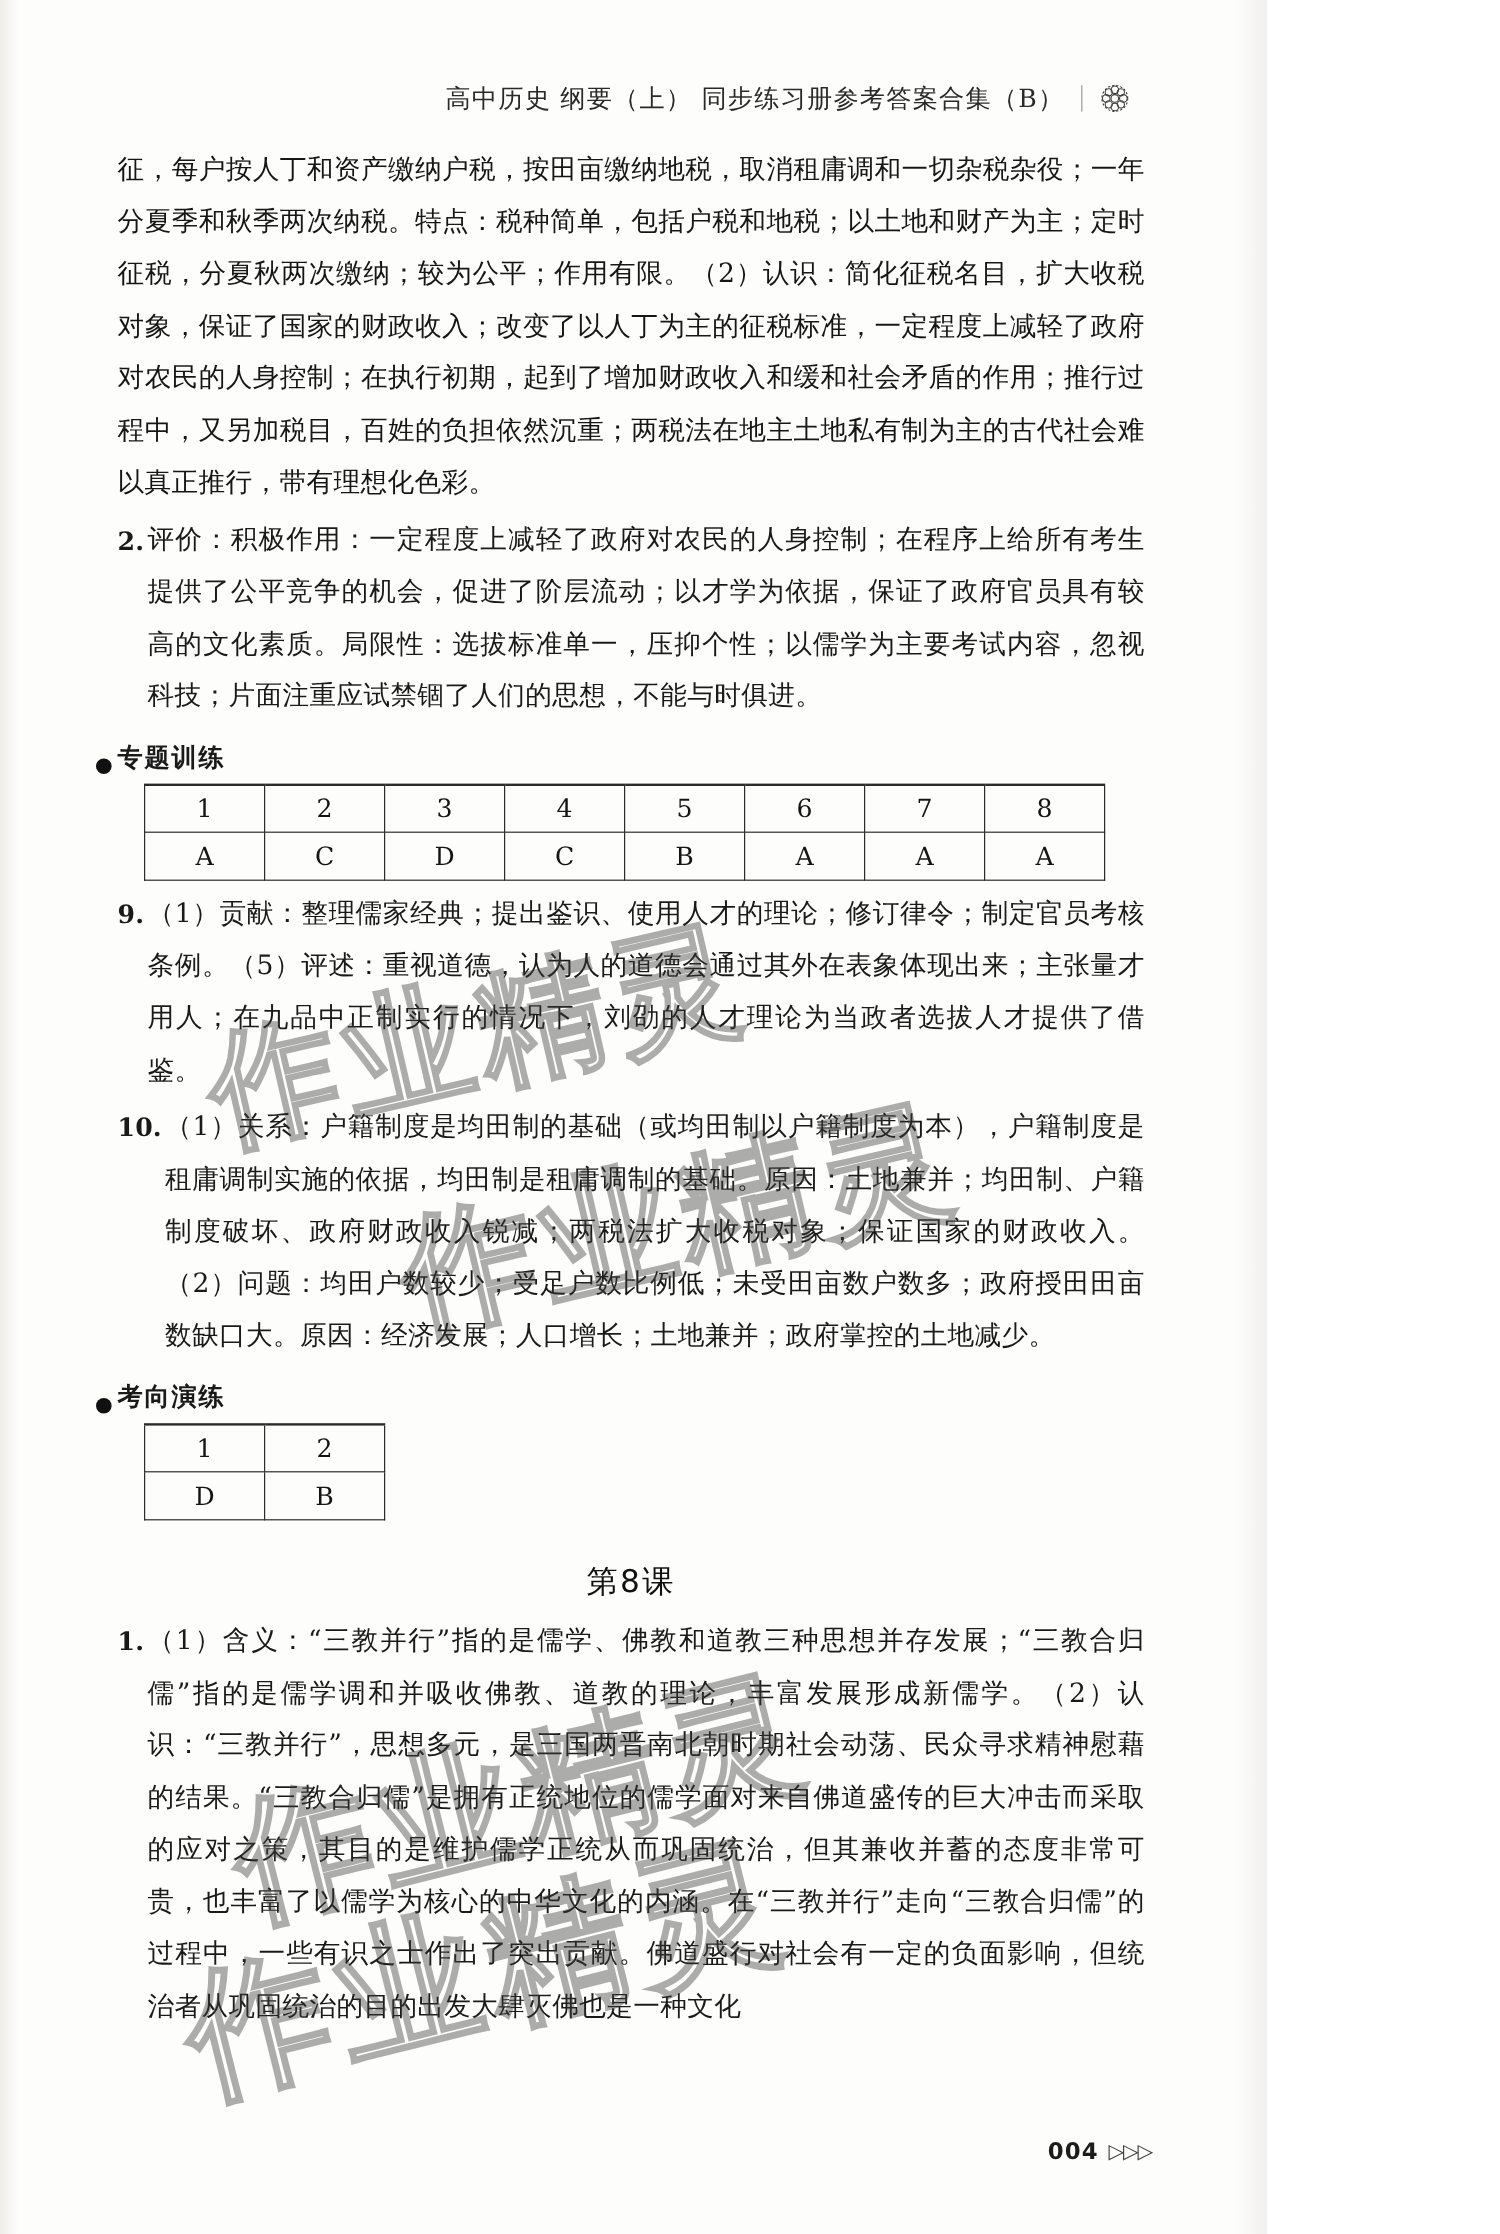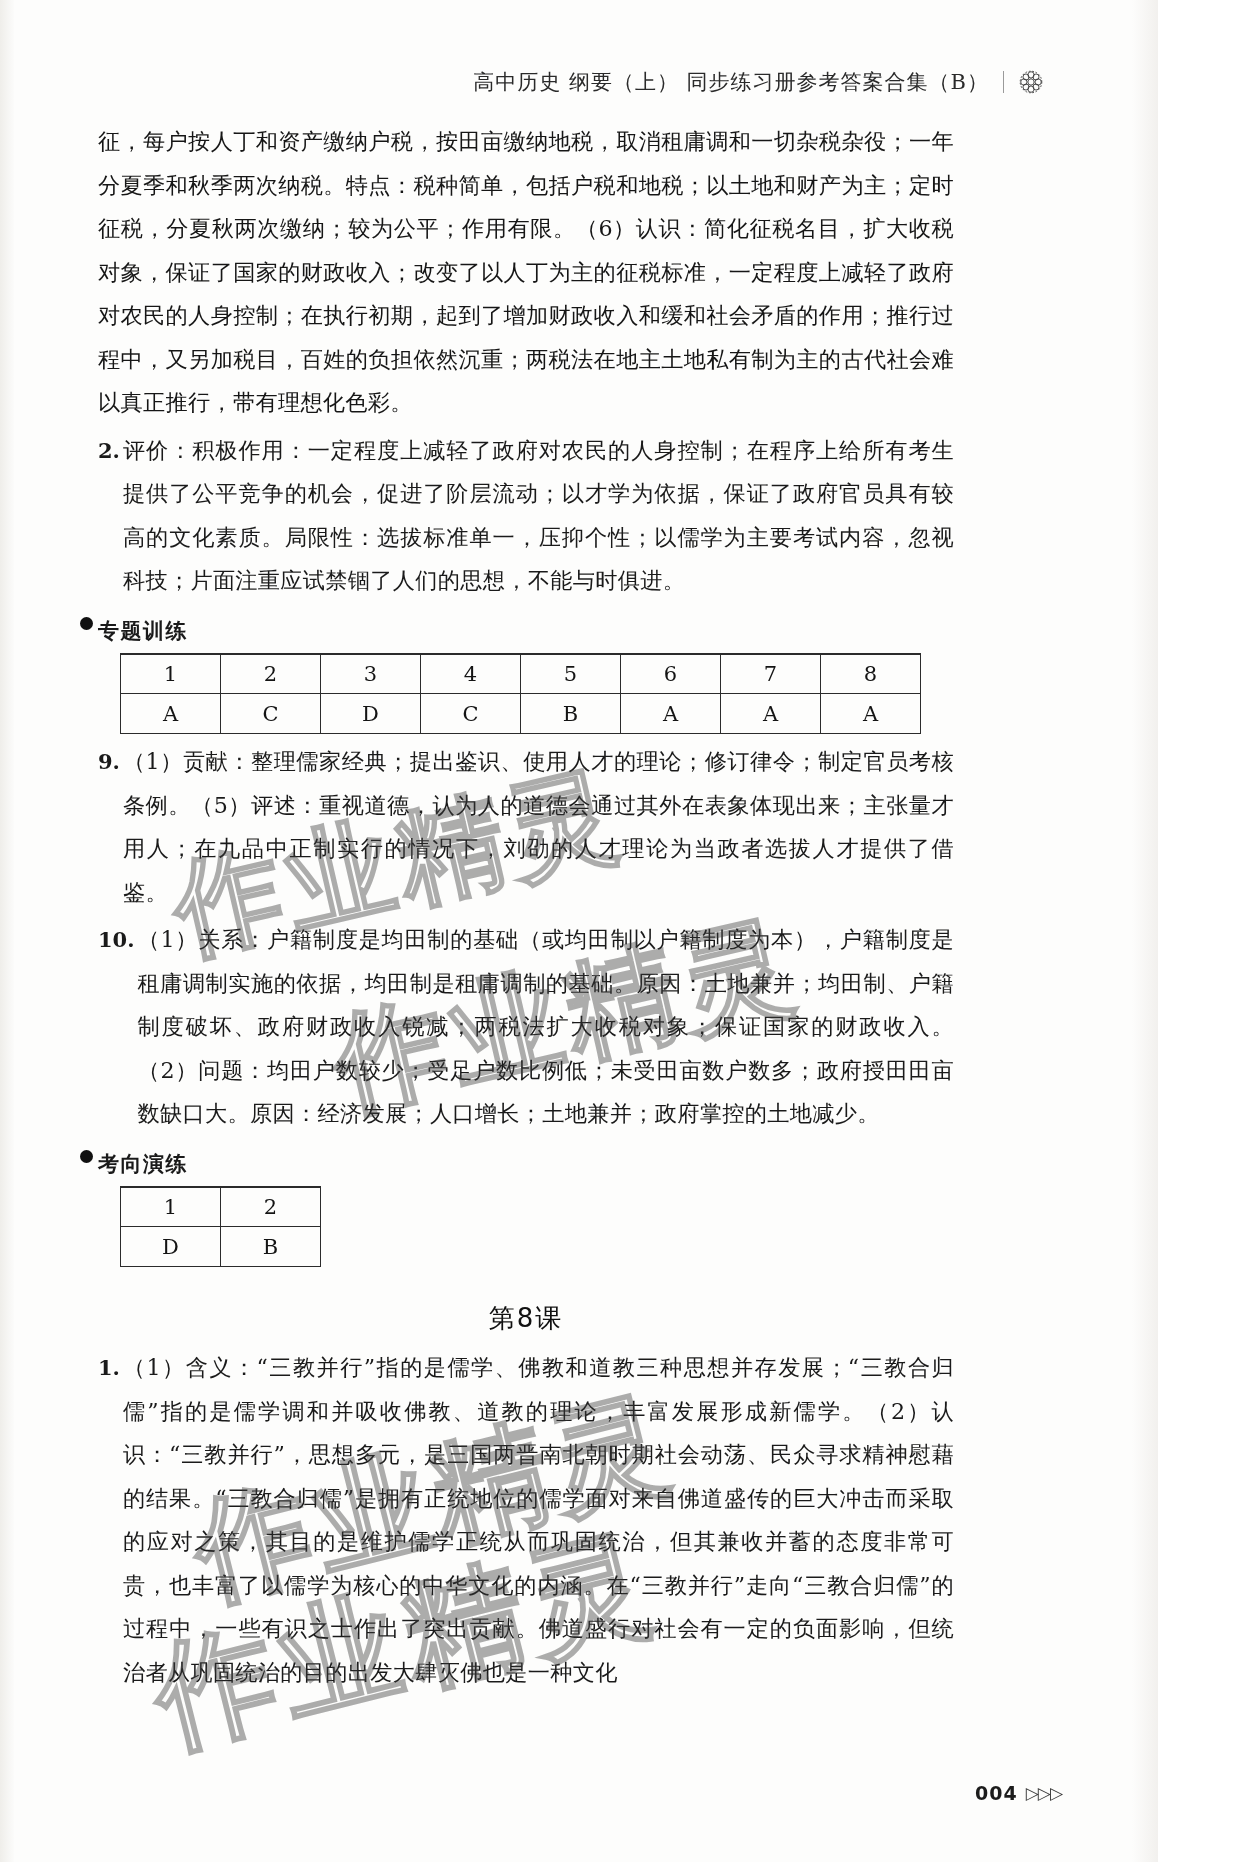--- a/index.html
+++ b/index.html
@@ -10,21 +10,21 @@
     background: #ffffff;
     font-family: "DejaVu Serif", "Liberation Serif", serif;
     color: #1a1a1a;
     position: relative;
     overflow: hidden;
   }
 
   
   .page {
     position: relative;
-    width: 1158px;
+    width: 1056px;
     height: 1862px;
     background: #fdfdfc;
     padding: 0;
   }
 
   
   .scan-edge-left {
     position: absolute; left: 0; top: 0; width: 14px; height: 100%;
     background: linear-gradient(90deg,#e9e7e2 0%, #fbfbfa 100%);
     opacity: .7;
@@ -104,21 +104,21 @@
     font-size: 22.2px;
     line-height: 43.5px;
     text-align: justify;
     text-justify: inter-character;
     letter-spacing: .3px;
   }
 
   
   .sec-head {
     display: flex;
-    align-items: flex-start;
+    align-items: flex-end;
     margin: 14px 0 8px -18px;
     font-weight: bold;
     font-size: 21px;
     letter-spacing: 1.5px;
     font-family: "DejaVu Sans", "Liberation Sans", sans-serif;
   }
   .sec-bullet {
     display: inline-block;
     width: 13px; height: 13px;
     border-radius: 50%;
@@ -240,21 +240,21 @@
           <circle cx="13.3" cy="26.7" r="4.0"></circle>
           <circle cx="26.7" cy="26.7" r="4.0"></circle>
           <circle cx="20" cy="20" r="14.4" stroke-dasharray="2.4 2.2"></circle>
         </g>
       </svg>
     </span>
   </div>
 
   <div class="content">
 
-    <p class="para cont">征，每户按人丁和资产缴纳户税，按田亩缴纳地税，取消租庸调和一切杂税杂役；一年分夏季和秋季两次纳税。特点：税种简单，包括户税和地税；以土地和财产为主；定时征税，分夏秋两次缴纳；较为公平；作用有限。（6）认识：简化征税名目，扩大收税对象，保证了国家的财政收入；改变了以人丁为主的征税标准，一定程度上减轻了政府对农民的人身控制；在执行初期，起到了增加财政收入和缓和社会矛盾的作用；推行过程中，又另加税目，百姓的负担依然沉重；两税法在地主土地私有制为主的古代社会难以真正推行，带有理想化色彩。</p>
+    <p class="para cont">征，每户按人丁和资产缴纳户税，按田亩缴纳地税，取消租庸调和一切杂税杂役；一年分夏季和秋季两次纳税。特点：税种简单，包括户税和地税；以土地和财产为主；定时征税，分夏秋两次缴纳；较为公平；作用有限。（2）认识：简化征税名目，扩大收税对象，保证了国家的财政收入；改变了以人丁为主的征税标准，一定程度上减轻了政府对农民的人身控制；在执行初期，起到了增加财政收入和缓和社会矛盾的作用；推行过程中，又另加税目，百姓的负担依然沉重；两税法在地主土地私有制为主的古代社会难以真正推行，带有理想化色彩。</p>
 
     <div class="numbered">
       <span class="num">2.</span>
       <span class="body">评价：积极作用：一定程度上减轻了政府对农民的人身控制；在程序上给所有考生提供了公平竞争的机会，促进了阶层流动；以才学为依据，保证了政府官员具有较高的文化素质。局限性：选拔标准单一，压抑个性；以儒学为主要考试内容，忽视科技；片面注重应试禁锢了人们的思想，不能与时俱进。</span>
     </div>
 
     <div class="sec-head">
       <span class="sec-bullet"></span>
       <span>专题训练</span>
     </div>

